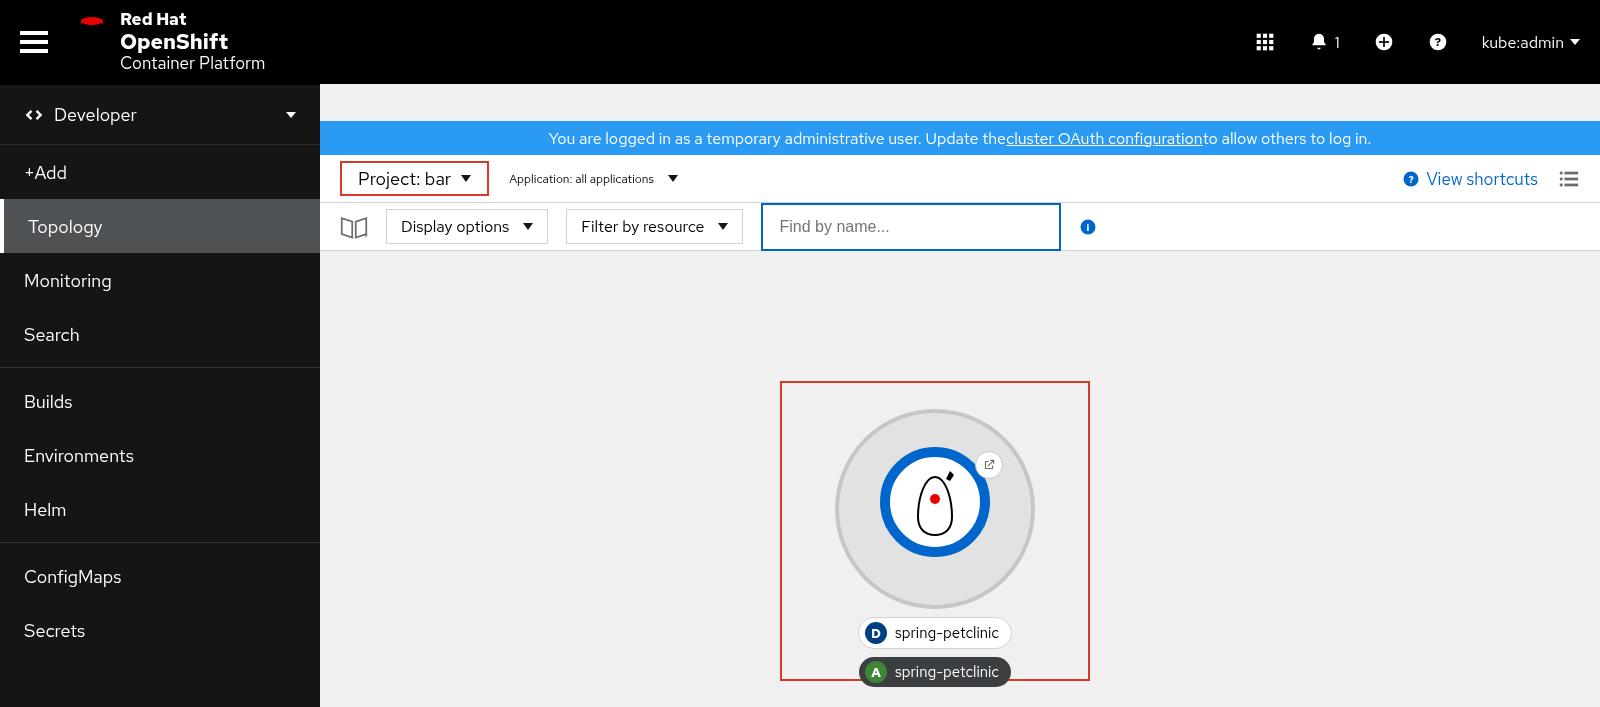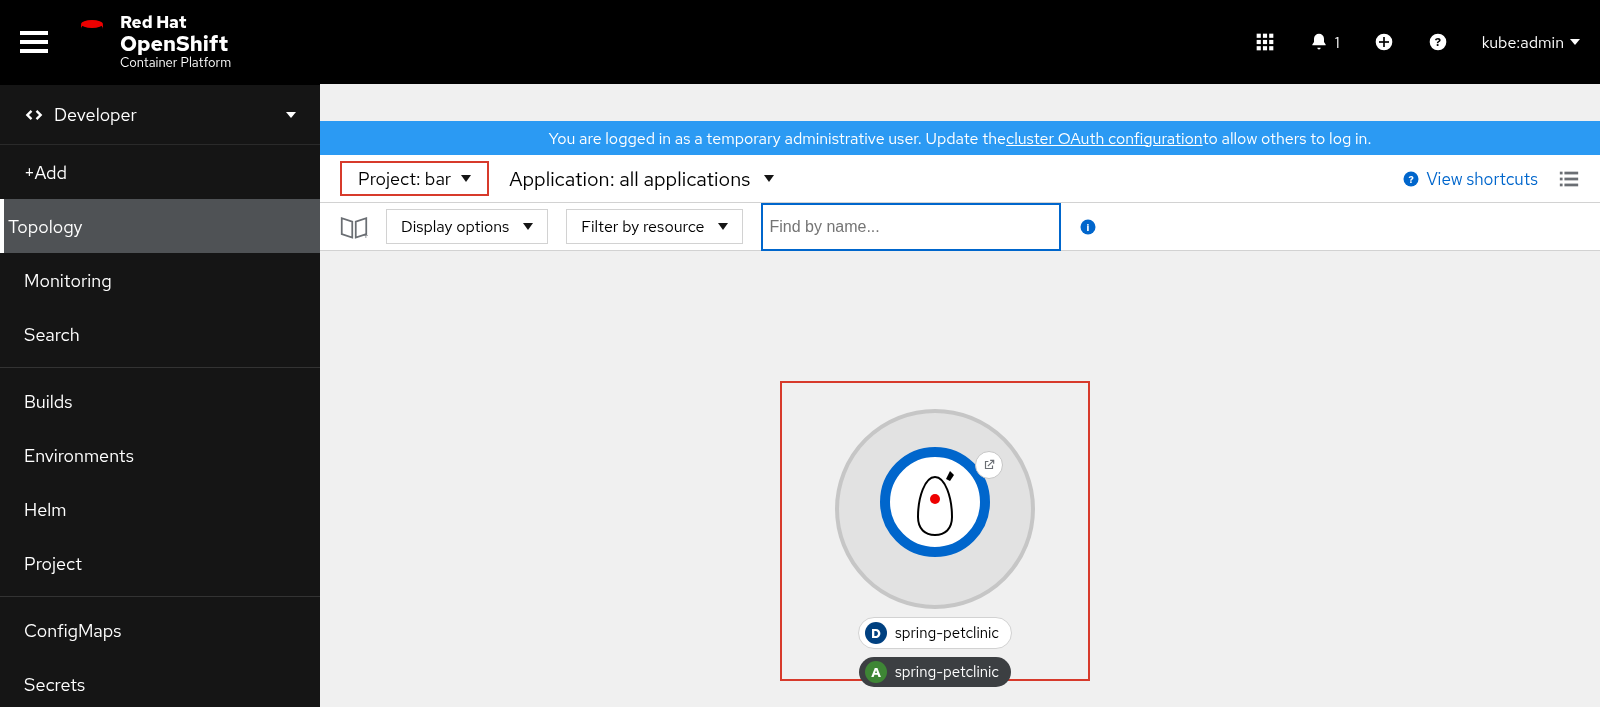--- a/index.html
+++ b/index.html
@@ -6,50 +6,50 @@
   html, body { width: 1600px; height: 707px; font-family: "Red Hat Text", Arial, sans-serif; background:#f0f0f0; overflow:hidden;}
   
   .masthead { height:84px; background:#000; color:#fff; display:flex; align-items:center; padding:0 20px; }
   .hamburger { width:28px; height:22px; display:flex; flex-direction:column; justify-content:space-between; cursor:pointer; margin-right:28px;}
   .hamburger span{ display:block; height:4px; background:#fff; }
   .brand { display:flex; align-items:flex-start; gap:12px; }
   .fedora { width:32px; height:24px; }
   .brand-text { display:flex; flex-direction:column; line-height:1.15; }
   .brand-text .l1{ font-weight:700; font-size:17px;}
   .brand-text .l2{ font-weight:700; font-size:21px;}
-  .brand-text .l3{ font-weight:400; font-size:13px;}
+  .brand-text .l3{ font-weight:400; font-size:17px;}
   .mast-right{ margin-left:auto; display:flex; align-items:center; gap:34px; font-size:16px;}
   .mast-icon{ width:20px; height:20px; fill:#fff; }
   .mast-item{display:flex; align-items:center; gap:6px; cursor:pointer;}
   .caret-down{ width:0;height:0;border-left:5px solid transparent;border-right:5px solid transparent;border-top:6px solid #fff; display:inline-block;}
   
   .shell{ display:flex; height:calc(100% - 84px);}
   .sidebar{ width:320px; background:#151515; color:#fff; flex-shrink:0; border-top:1px solid #000;text-align:right;}
   .persp{ height:60px; display:flex; align-items:center; padding:0 24px; font-size:18px; border-bottom:1px solid #2a2a2a; cursor:pointer; gap:10px;}
   .persp .caret-down{margin-left:auto;}
   .code-ic{width:20px;height:20px;fill:#fff;}
   .nav-item{ height:54px; display:flex; align-items:center; padding:0 24px; font-size:18px; cursor:pointer;}
-  .nav-item.active{ background:#4f5255; border-left:4px solid #fff; padding-left:4px;}
+  .nav-item.active{ background:#4f5255; border-left:4px solid #fff; padding-left:24px;}
   .nav-sep{ height:1px; background:#333; margin:6px 0;}
   
   .main{ flex:1; display:flex; flex-direction:column; background:#fca5a5;margin-top:37px;}
   .banner{ background:#2b9af3; color:#fff; font-size:16px; height:34px; display:flex; align-items:center; justify-content:center;}
   .banner a{color:#fff; text-decoration:underline;}
   .contextbar{ background:#fff; height:48px; border-bottom:1px solid #d2d2d2; display:flex; align-items:center; padding:0 20px; gap:20px;}
   .proj-sel{ border:2px solid #d73a2b; padding:4px 16px; font-size:18px; display:flex; align-items:center; gap:10px; cursor:pointer;}
-  .app-sel{ font-size:20px; display:flex; align-items:center; gap:14px; cursor:pointer;}
+  .app-sel{ font-size:12px; display:flex; align-items:center; gap:14px; cursor:pointer;}
   .ctx-right{ margin-left:auto; display:flex; align-items:center; gap:20px;}
   .shortcuts{ color:#06c; font-size:17px; display:flex; align-items:center; gap:6px; cursor:pointer;}
   .q-icon{width:18px;height:18px; fill:#06c;}
   .list-ic{width:22px;height:22px; fill:#6a6e73; cursor:pointer;}
   .caret-dark{width:0;height:0;border-left:5px solid transparent;border-right:5px solid transparent;border-top:7px solid #151515;display:inline-block;}
   .toolbar{ background:#fff; height:48px; border-bottom:1px solid #d2d2d2; display:flex; align-items:center; padding:0 20px; gap:18px;}
   .book-ic{width:28px;height:26px;fill:#6a6e73;}
   .dropdown-btn{ border:1px solid #d2d2d2; background:#fff; padding:6px 14px; font-size:16px; display:flex; align-items:center; gap:14px; cursor:pointer;}
-  .search-input{ border:2px solid #0066cc; width:300px; height:48px; padding:0 6px; font-size:16px; outline:none;}
+  .search-input{ border:2px solid #0066cc; width:300px; height:48px; padding:0 16px; font-size:16px; outline:none;}
   .info-ic{width:18px;height:18px;fill:#06c;}
   .canvas{ flex:1; position:relative; background:#f0f0f0;}
   
   .topo-box{ position:absolute; left:460px; top:130px; width:310px; height:300px; border:2px solid #d73a2b;}
   .app-group{ position:absolute; left:50%; top:26px; transform:translateX(-50%); }
   .outer-circle{ width:200px; height:200px; border-radius:50%; background:rgba(200,200,200,0.35); border:4px solid #c6c6c6; position:relative; margin:0 auto;}
   .inner-circle{ width:110px; height:110px; border-radius:50%; background:#fff; border:10px solid #06c; position:absolute; left:50%; top:34px; transform:translateX(-50%); display:flex; align-items:center; justify-content:center;}
   .duke{ width:50px; height:70px;}
   .ext-link{ position:absolute; width:28px; height:28px; border-radius:50%; background:#fff; border:1px solid #c6c6c6; right:28px; top:38px; display:flex; align-items:center; justify-content:center; cursor:pointer;}
   .ext-link svg{width:14px;height:14px;fill:#6a6e73;}
@@ -133,21 +133,20 @@
       <span class="caret-down"></span>
     </div>
     <div class="nav-item">+Add</div>
     <div class="nav-item active">Topology</div>
     <div class="nav-item">Monitoring</div>
     <div class="nav-item">Search</div>
     <div class="nav-sep"></div>
     <div class="nav-item">Builds</div>
     <div class="nav-item">Environments</div>
     <div class="nav-item">Helm</div>
-    <div class="nav-item">Project</div>
     <div class="nav-sep"></div>
     <div class="nav-item">ConfigMaps</div>
     <div class="nav-item">Secrets</div>
   </div>
 
   <div class="main">
     <div class="banner">
       <span>You are logged in as a temporary administrative user. Update the </span>
       <a href="#">cluster OAuth configuration</a>
       <span> to allow others to log in.</span>

